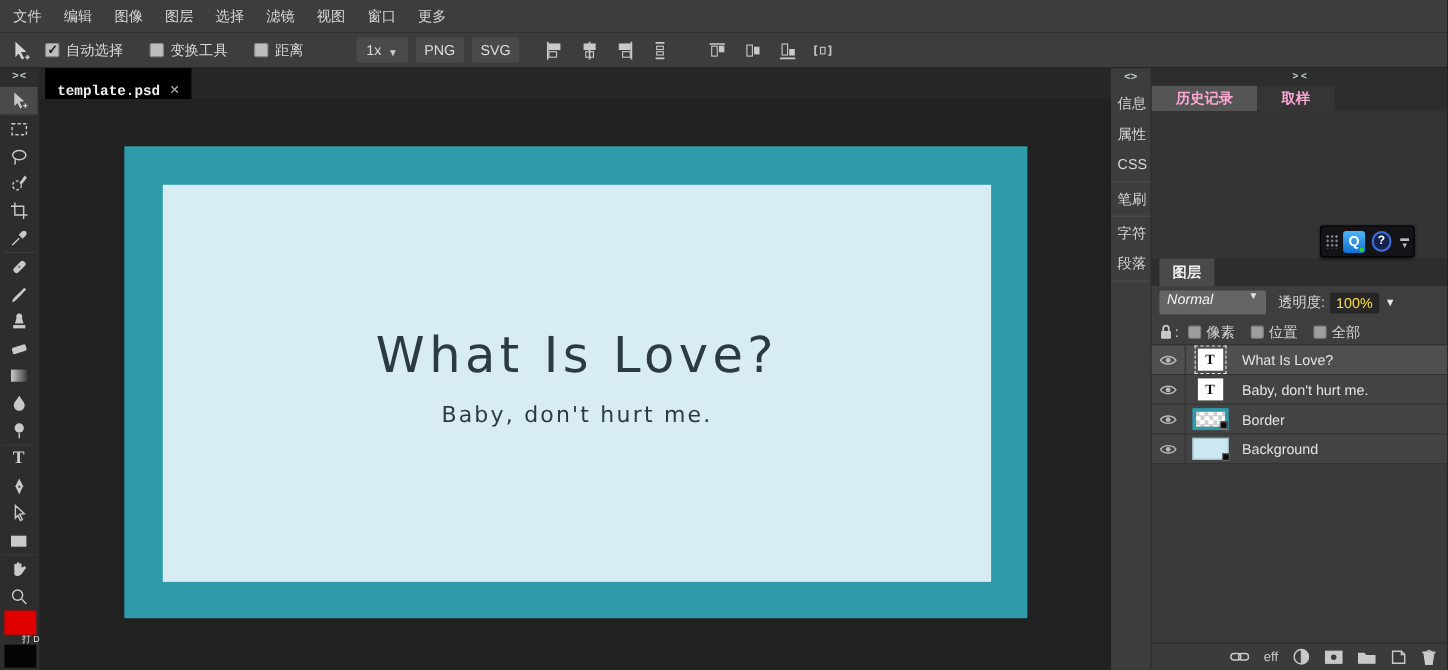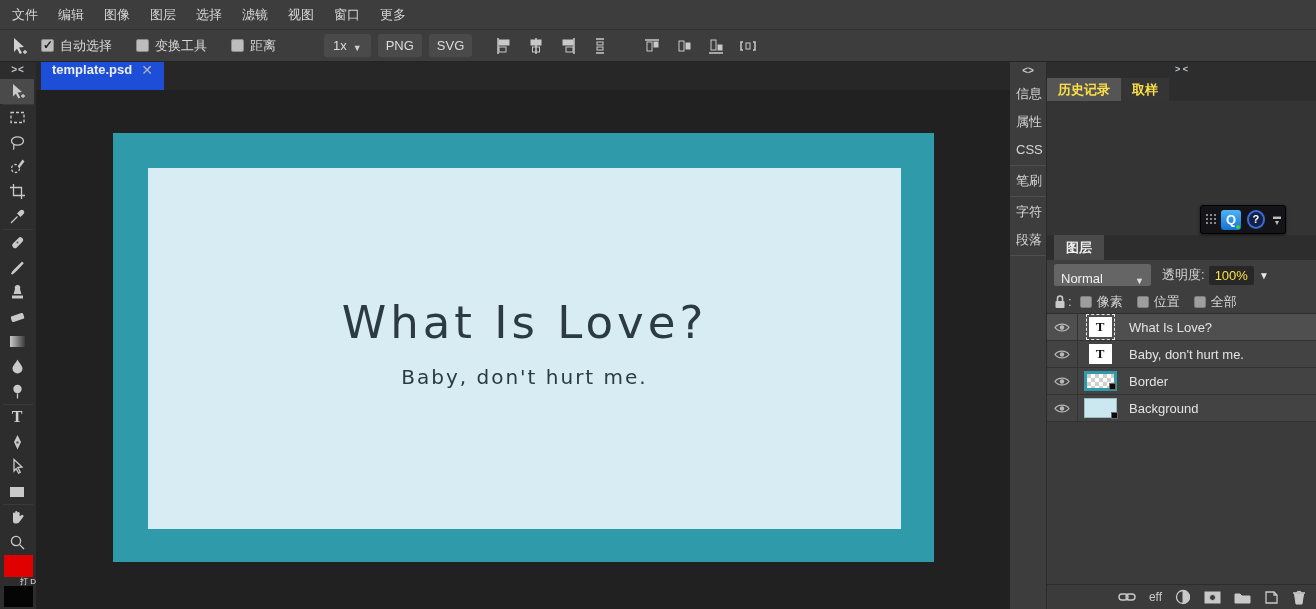--- a/index.html
+++ b/index.html
@@ -45,22 +45,22 @@
   .tool-T { color:#cfcfcf; font-size:16px; font-weight:bold; font-family:"Liberation Serif",serif;}
   .gradbox { width:15px; height:11px; background:linear-gradient(90deg,#c9c9c9,#3a3a3a); }
   .rectbox { width:14px; height:10px; background:#c9c9c9; }
   .swatches { margin-top:auto; padding:0 0 2px 4px; }
   .swatch-fg { width:29px; height:22px; background:#e10000; }
   .swatch-lbl { font-size:8px; color:#e6e6e6; height:9px; line-height:9px; padding-left:2px;text-align:right;}
   .swatch-bg { width:29px; height:21px; background:#050505; }
   
   .tabbar { position:absolute; left:36px; top:62px; width:974px; height:28px; background:#272727;
     display:flex; align-items:flex-end; }
-  .doctab { background:#1d4ed8; height:28px; margin-left:5px; padding:0 11px; display:flex;
-    align-items:flex-start; color:#efefef; font-weight:bold; }
+  .doctab { background:#000000; height:28px; margin-left:5px; padding:0 11px; display:flex;
+    align-items:flex-end; color:#efefef; font-weight:bold;font-family:Liberation Mono, monospace; }
   .doctab .close { margin-left:9px; color:#b5b5b5; font-weight:normal; font-size:14px; }
   
   .workspace { position:absolute; left:36px; top:90px; width:974px; bottom:0; background:#212121;}
   .doc { position:absolute; left:77px; top:43px; width:821px; height:429px; background:#2f9aaa; }
   .doc-inner { position:absolute; left:35px; top:35px; right:33px; bottom:33px; background:#d7edf3;}
   .doc-text { position:absolute; left:0; right:0; top:128px; text-align:center; color:#2c3b43;
     font-family:"DejaVu Sans", sans-serif; }
   .doc-title { font-size:45px; letter-spacing:4px; }
   .doc-sub { font-size:20px; letter-spacing:2px; margin-top:16px; }
   
@@ -69,34 +69,34 @@
   .rail-collapse { height:18px; text-align:center; font-size:10px; font-weight:bold;
     color:#c2cdd0; line-height:17px; letter-spacing:0; }
   .rail-item { height:28px; line-height:28px; padding-left:6px; color:#d6d6d6; }
   .rsep { height:1px; background:#4e4e4e; margin:1px 0; }
   
   .panels { position:absolute; left:1047px; top:62px; right:0; bottom:0; background:#383838;
     display:flex; flex-direction:column; }
   .hist-head { height:16px; background:#2d2d2d; text-align:center; font-size:9px; font-weight:bold;
     color:#c2cdd0; line-height:15px; }
   .hist-tabs { height:23px; background:#2d2d2d; display:flex; }
-  .htab { padding:0 11px; line-height:23px; font-weight:bold; color:#fde047;text-align:right; }
+  .htab { padding:0 22px; line-height:23px; font-weight:bold; color:#f9a8d4;text-align:right; }
   .htab.active { background:#555555; }
   .htab.inactive { background:#353535; }
   .hist-entry { height:23px; background:#3e3e3e; line-height:23px; padding-left:9px;
     border-bottom:1px solid #2c2c2c; color:#e2e2e2; }
   .hist-body { height:134px; background:#343434; }
   
   .layers-tabstrip { height:25px; background:#2d2d2d; display:flex; align-items:flex-end; }
   .ltab { background:#4a4a4a; height:25px; line-height:25px; padding:0 12px; margin-left:7px;
     font-weight:bold; color:#efefef; }
   .layers-controls { height:30px; background:#3e3e3e; display:flex; align-items:center;
     padding:0 7px; }
   .blend { width:97px; height:22px; background:#656565; border-radius:2px; display:flex;
-    align-items:flex-end; padding:0 7px; color:#f2f2f2; }
+    align-items:flex-start; padding:0 7px; color:#f2f2f2;font-style:italic; }
   .blend .car { margin-left:auto; font-size:9px; color:#e0e0e0; }
   .opa-lbl { margin-left:11px; color:#d6d6d6; }
   .opa-val { background:#272727; padding:2px 6px; margin-left:4px; color:#fde047;
     border-radius:2px; }
   .opa-car { margin-left:5px; font-size:10px; color:#e8e8e8; }
   .lockrow { height:24px; background:#3e3e3e; display:flex; align-items:center; padding:0 4px;
     border-bottom:1px solid #2e2e2e; }
   .lockrow svg { margin:0 1px 0 2px; }
   .lockrow .colon { color:#d0d0d0; margin-right:8px; }
   .lcb { width:12px; height:12px; background:#9e9e9e; border:1px solid #7d7d7d; border-radius:2px;

